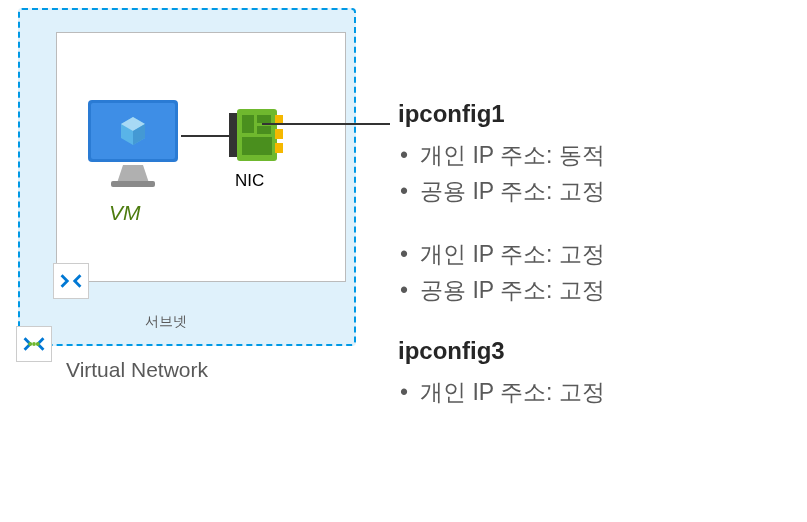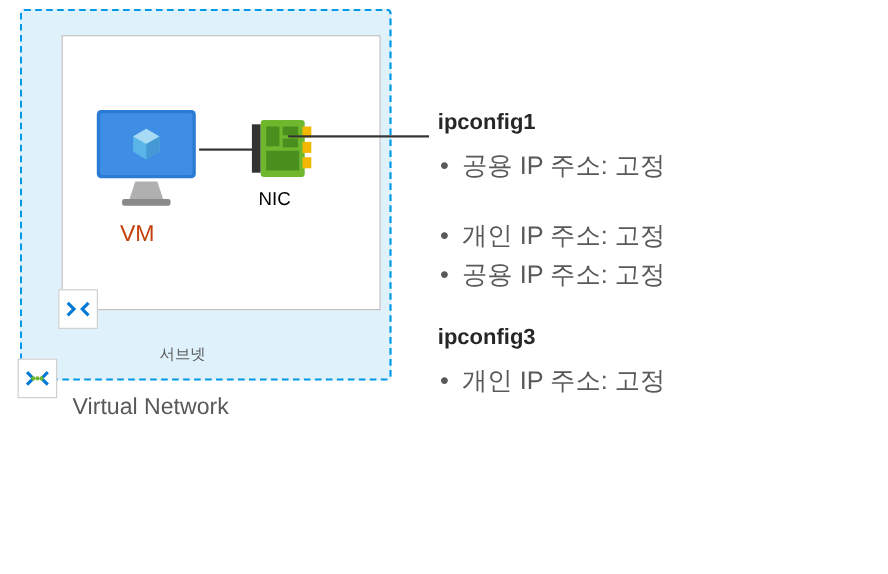--- a/index.html
+++ b/index.html
@@ -72,21 +72,22 @@
       left: 26px;
       top: 62px;
       width: 100px;
       height: 100px;
     }
     .vm-label {
       position: absolute;
       left: 52px;
       top: 168px;
       font-size: 21px;
-      color: #c2410c;
+      color: #4d7c0f;
+      font-style: italic;
     }
     .nic-icon {
       position: absolute;
       left: 170px;
       top: 72px;
       width: 60px;
       height: 60px;
     }
     .nic-label {
       position: absolute;
@@ -110,21 +111,21 @@
       width: 128px;
       height: 2px;
       background: #333;
     }
     .config-panel {
       position: absolute;
       left: 398px;
       top: 100px;
     }
     .config-title {
-      font-size: 20px;
+      font-size: 24px;
       font-weight: 600;
       color: #262626;
       margin-bottom: 10px;
     }
     .config-list {
       list-style: none;
       margin-bottom: 28px;
     }
     .config-list li {
       font-size: 23px;
@@ -197,20 +198,21 @@
   </div>
 </div>
 <div class="vnet-label">Virtual Network</div>
 
 <div class="nic-config-line"></div>
 
 <div class="config-panel">
   <div>
     <div class="config-title">ipconfig1</div>
     <ul class="config-list">
+      <li>개인 IP 주소: 동적</li>
       <li>공용 IP 주소: 고정</li>
     </ul>
   </div>
   <div>
     <ul class="config-list">
       <li>개인 IP 주소: 고정</li>
       <li>공용 IP 주소: 고정</li>
     </ul>
   </div>
   <div>

